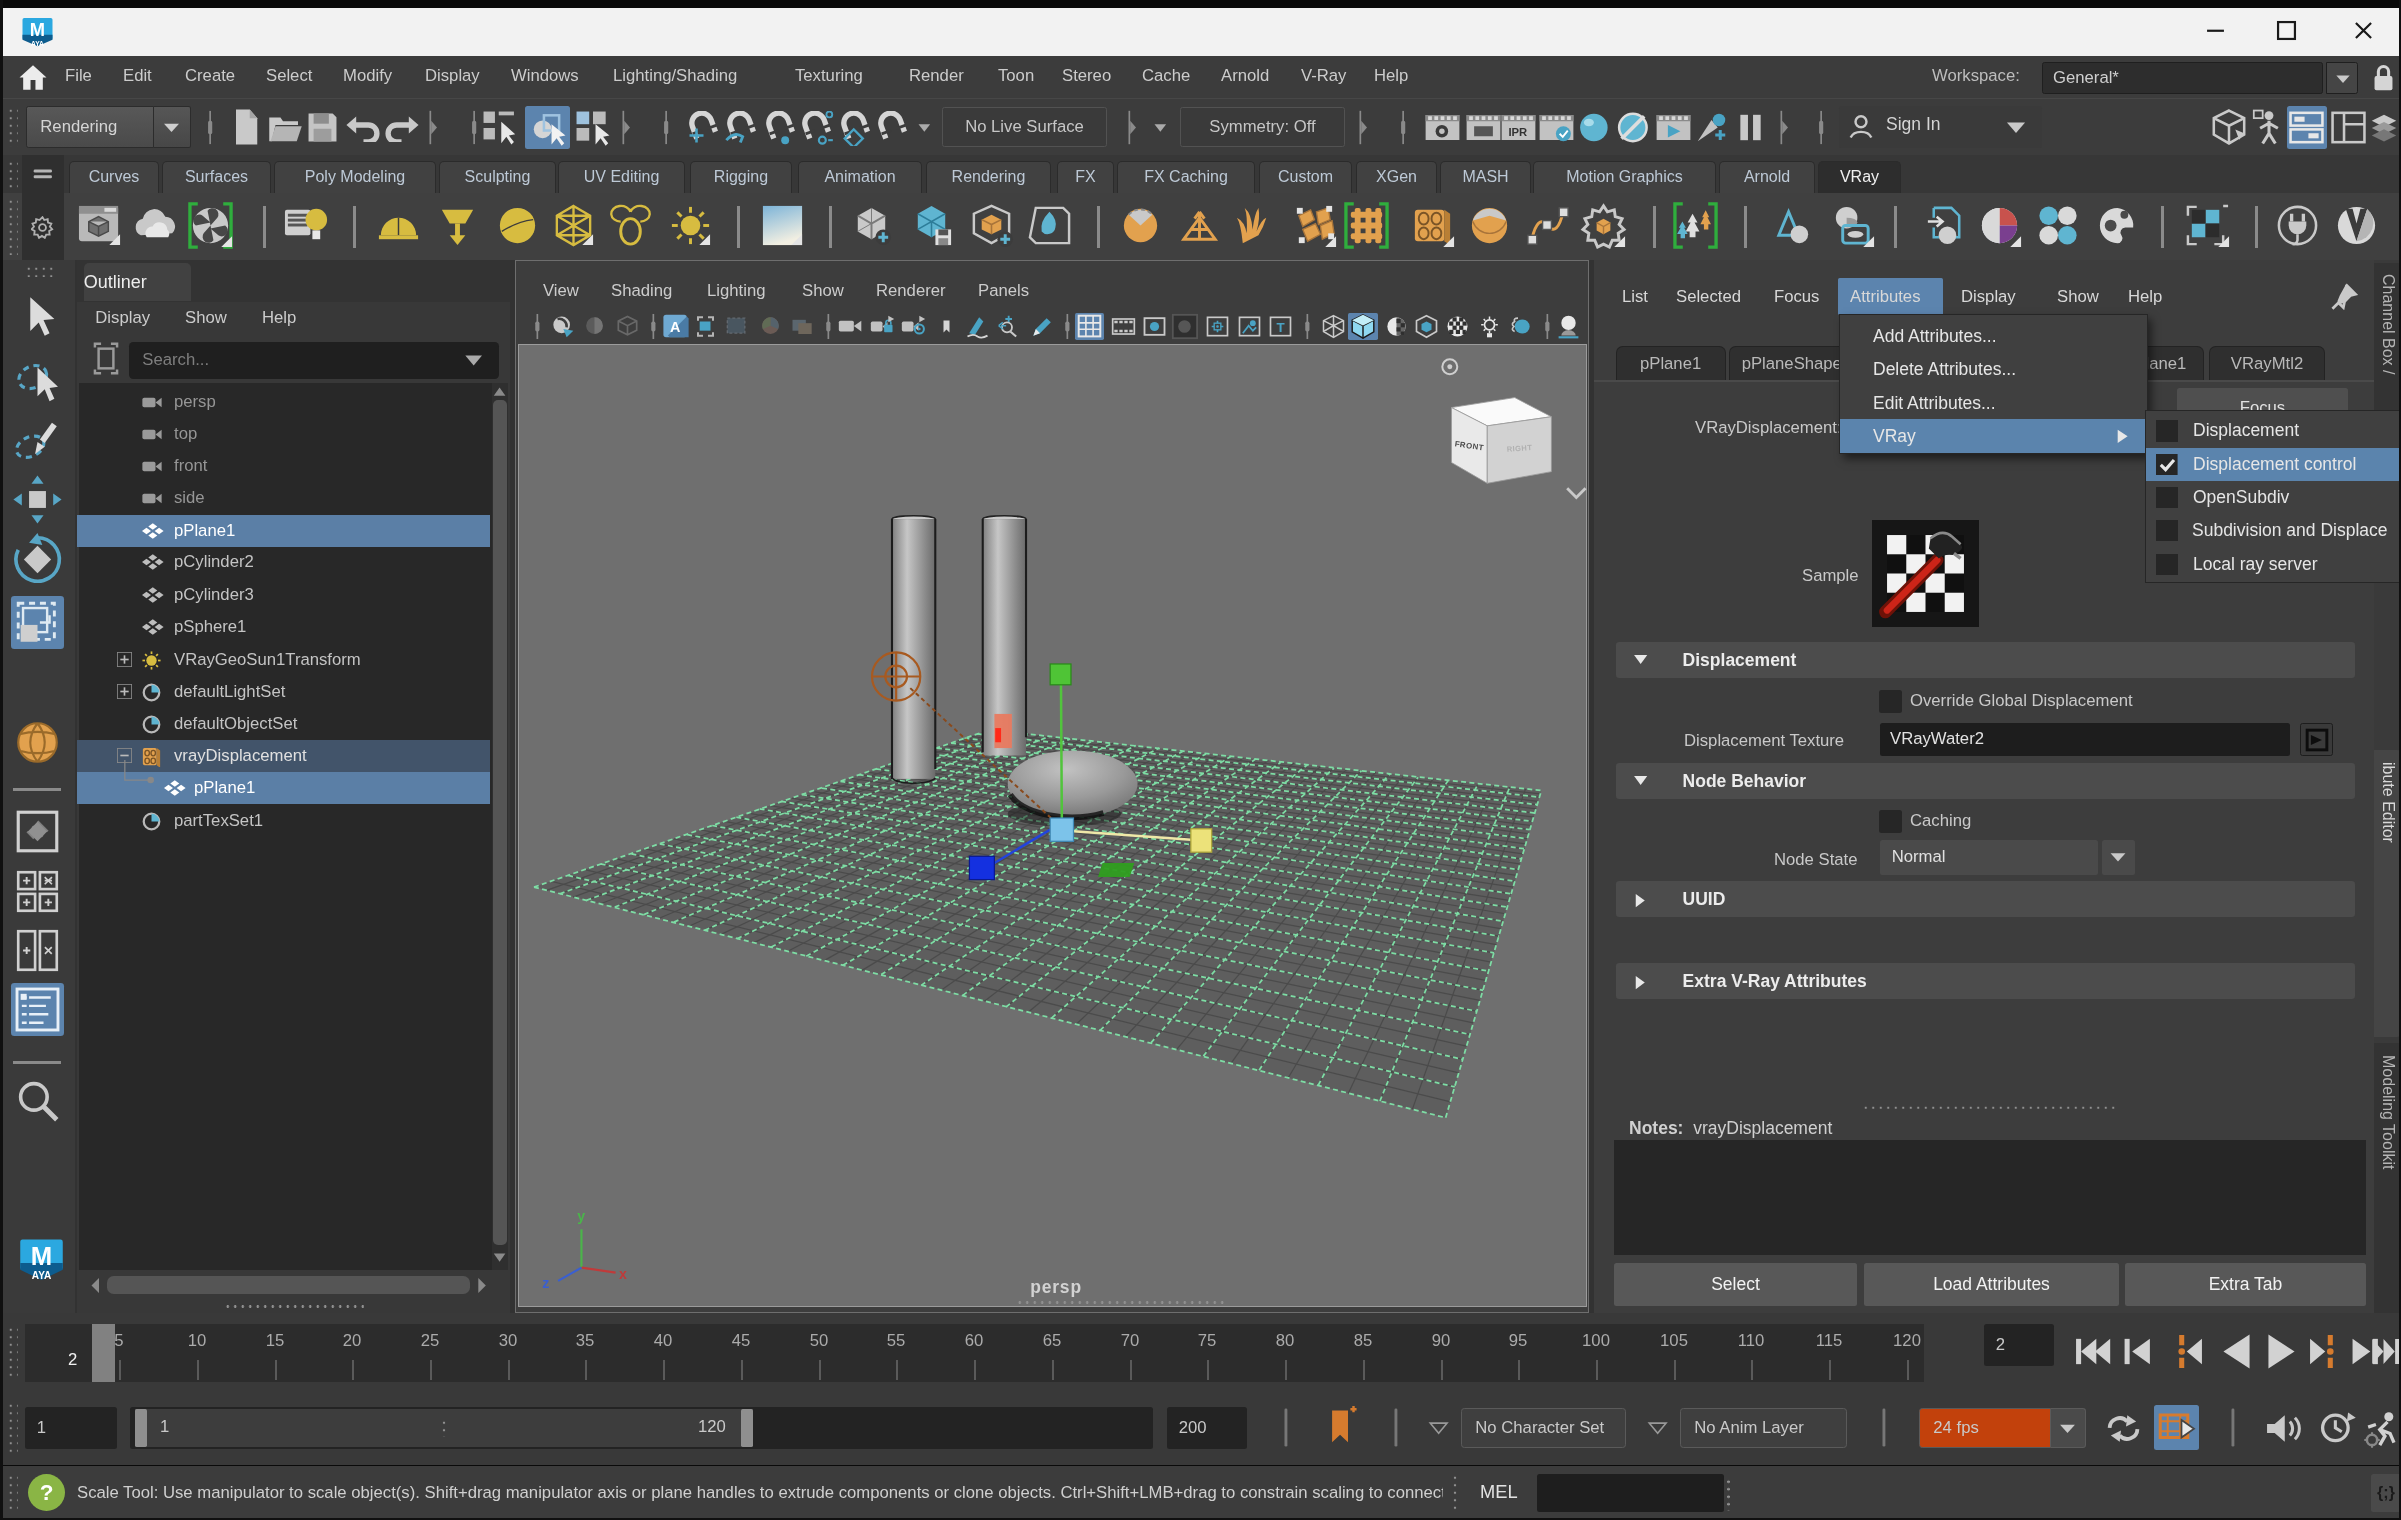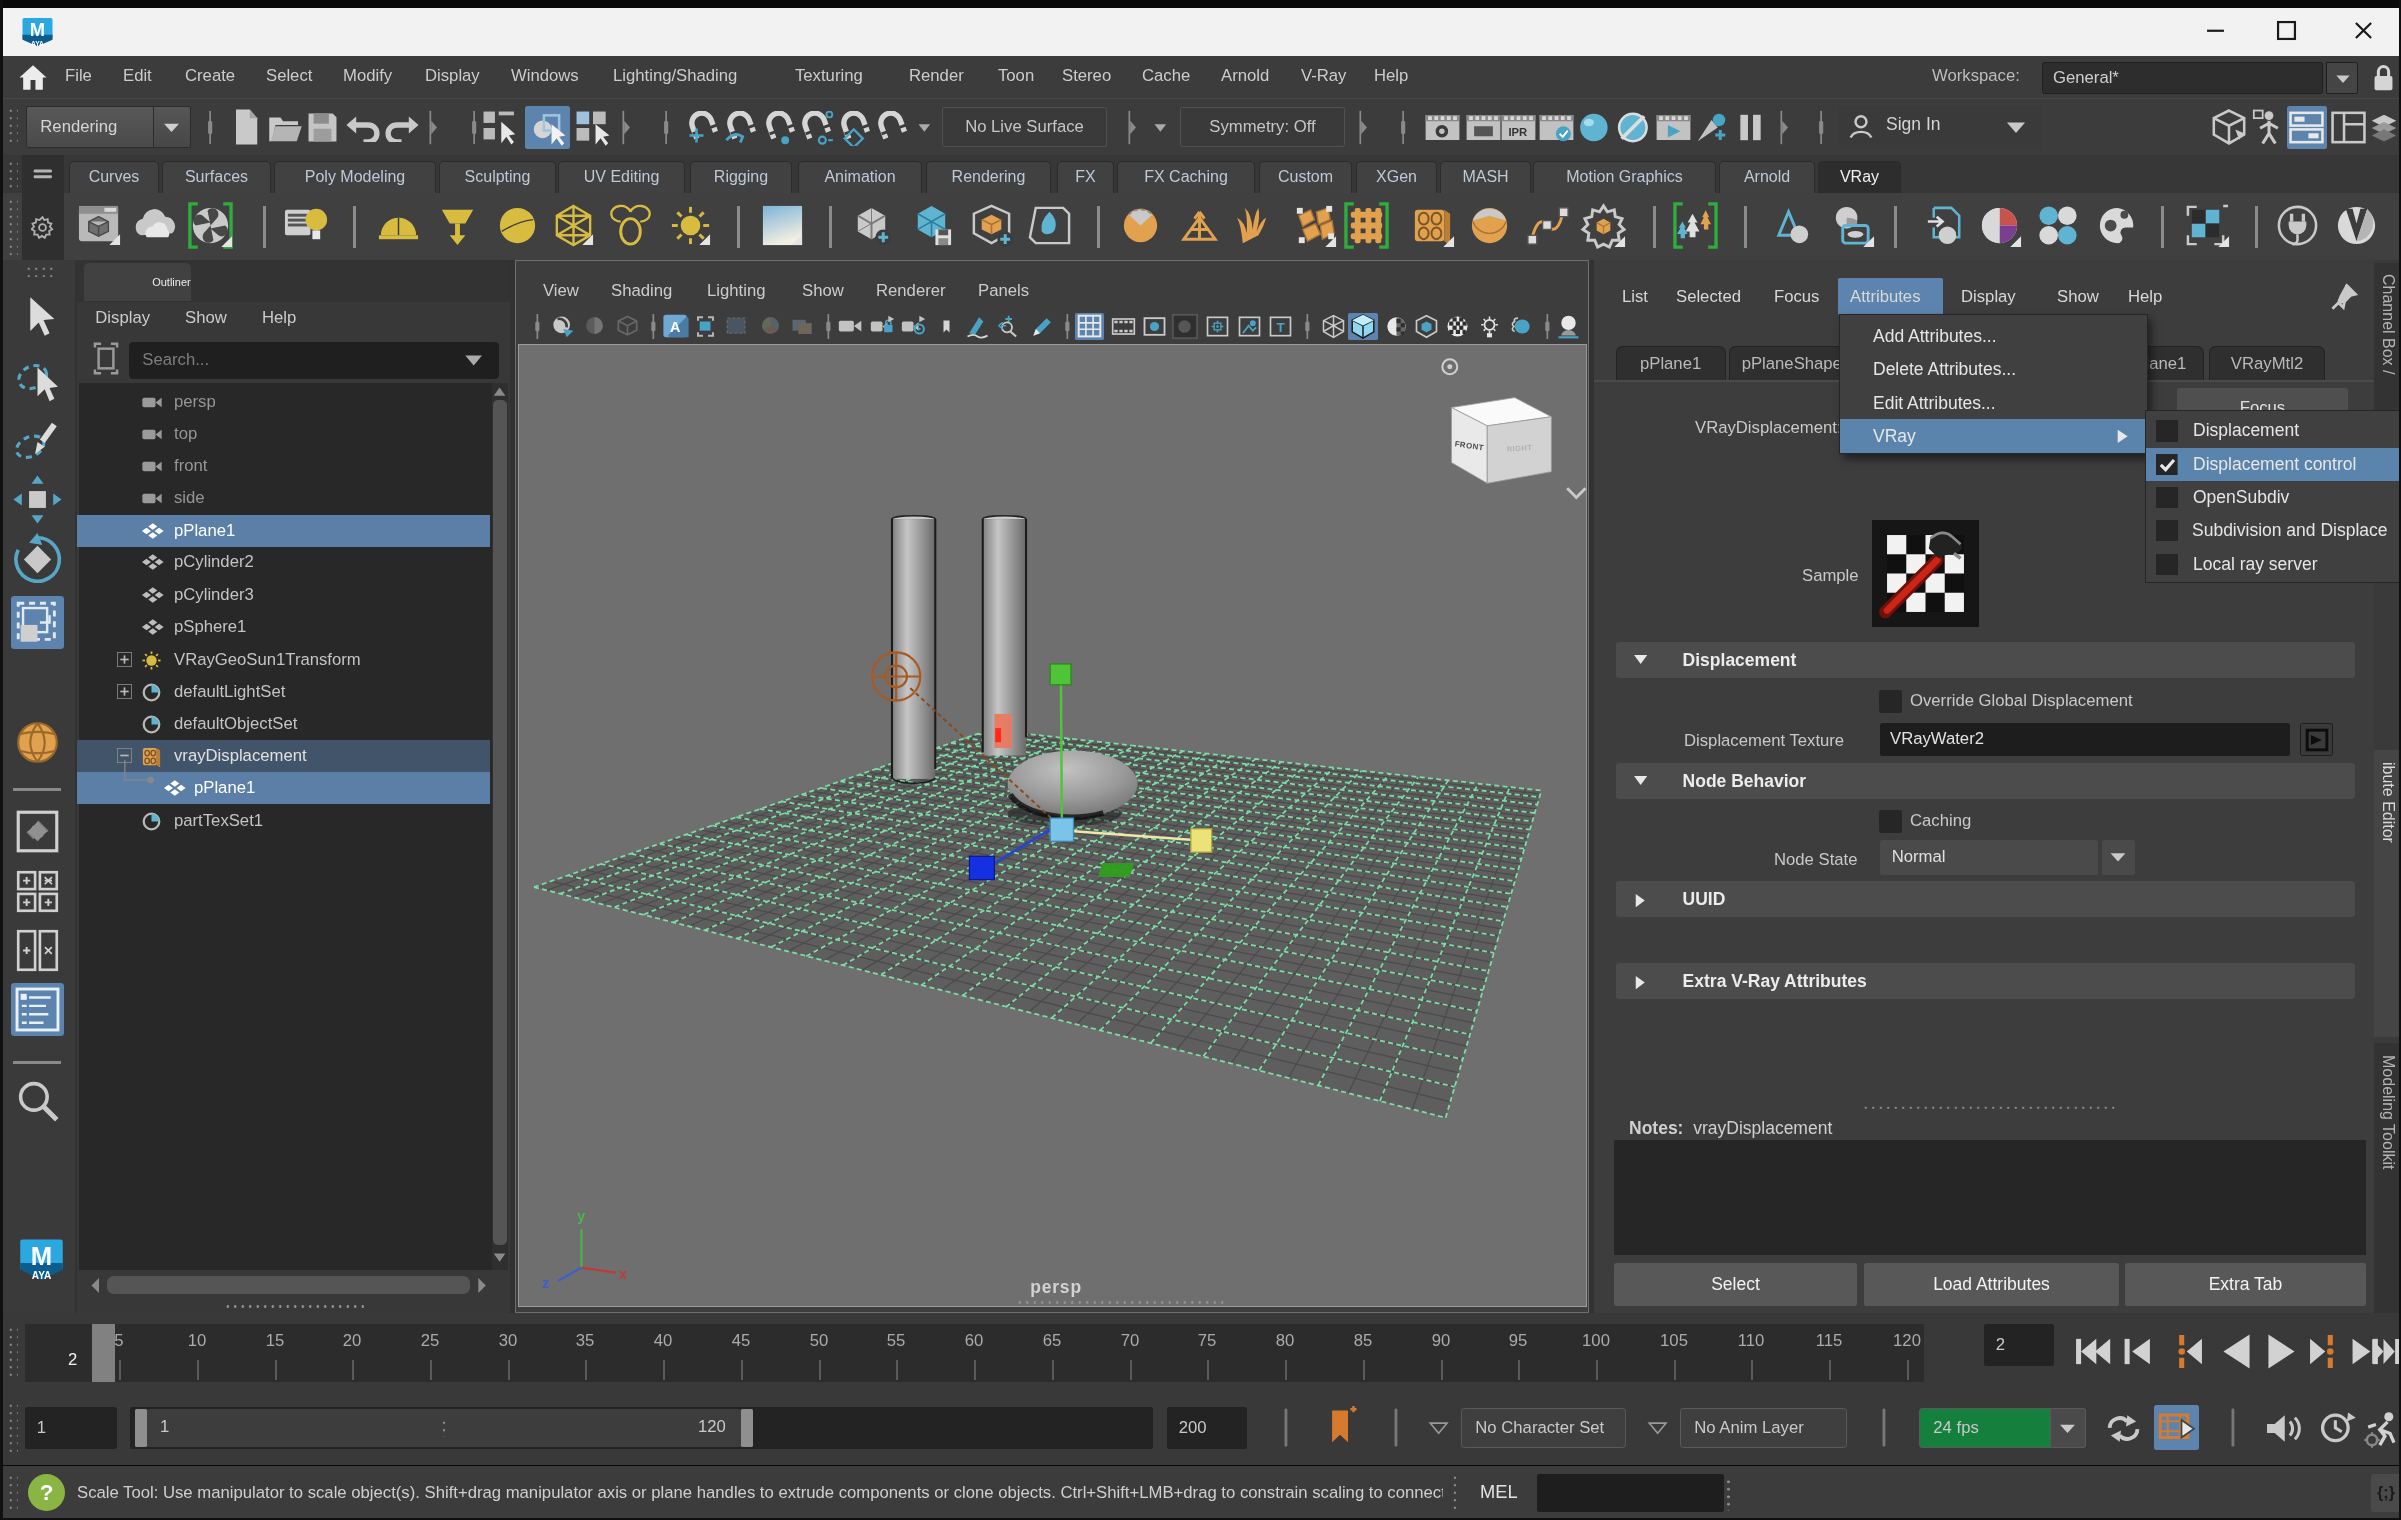--- a/index.html
+++ b/index.html
@@ -657,21 +657,21 @@
         </svg></div>
       <svg class="abs" style="left:18.3px;top:974px" width="47" height="47" viewBox="0 0 42 42">
  <rect x="2" y="5" width="38" height="27" rx="2" fill="#2ba8e0"></rect>
  <path d="M2 32 L21 41 L40 32 L40 26 L2 26 Z" fill="#0d5c8e"></path>
  <text x="21" y="28" font-size="23" font-weight="bold" fill="#fff" text-anchor="middle">M</text>
  <text x="21" y="40" font-size="9" font-weight="bold" fill="#fff" text-anchor="middle">AYA</text>
       </svg>
     </div>
     <div class="abs" style="left:77px;top:0;width:433px;height:1053px;background:#383838">
       <div class="abs" style="left:0;top:0;width:433px;height:42px;background:#333333"></div>
-      <div class="abs" style="left:6.7px;top:3.3px;width:107px;height:38px;background:#414141;border-radius:5px 5px 0 0;color:#ededed;font-size:11px;text-align:right;line-height:38px">Outliner</div>
+      <div class="abs" style="left:6.7px;top:3.3px;width:107px;height:38px;background:#414141;border-radius:5px 5px 0 0;color:#ededed;font-size:18px;text-align:left;line-height:38px">Outliner</div>
       <div class="abs" style="left:18.3px;top:48px;font-size:16.7px;color:#ccc">Display</div>
       <div class="abs" style="left:108px;top:48px;font-size:16.7px;color:#ccc">Show</div>
       <div class="abs" style="left:185px;top:48px;font-size:16.7px;color:#ccc">Help</div>
       <svg class="abs" style="left:13.3px;top:80px" width="32" height="37" viewBox="0 0 26 30">
         <path d="M4 6 v-3 h5 M17 3 h5 v3 M22 24 v3 h-5 M9 27 H4 v-3" fill="none" stroke="#9a9a9a" stroke-width="2"></path>
         <rect x="7" y="7" width="12" height="16" fill="none" stroke="#9a9a9a" stroke-width="2"></rect>
       </svg>
       <div class="abs" style="left:52px;top:82px;width:370px;height:37px;background:#1f1f1f;border-radius:4.2px;color:#7e7e7e;font-size:16.7px;line-height:35px;padding-left:13.3px">Search...</div>
       <svg class="abs" style="left:385px;top:93px" width="25" height="16.7" viewBox="0 0 30 20">
         <polygon points="4,3 24,3 14,15" fill="#aaa"></polygon>
@@ -1479,21 +1479,21 @@
       <polygon points="5,5 25,5 15,17" fill="none" stroke="#999" stroke-width="2"></polygon>
     </svg>
     <div class="ddbox" style="left:1461px;top:16px;width:165px">No Character Set</div>
     <svg class="abs" style="left:1645px;top:27px" width="27" height="20" viewBox="0 0 32 24">
       <polygon points="5,5 25,5 15,17" fill="none" stroke="#999" stroke-width="2"></polygon>
     </svg>
     <div class="ddbox" style="left:1680px;top:16px;width:167px">No Anim Layer</div>
     <svg class="abs" style="left:1880px;top:13.3px" width="8.3" height="45" viewBox="0 0 10 54">
       <rect x="3" y="4" width="3.5" height="46" rx="1.5" fill="#777"></rect>
     </svg>
-    <div class="abs" style="left:1919px;top:16px;width:132px;height:40px;background:#15803d;border:0.8px solid #5a5a5a;border-radius:3.3px 0 0 3.3px;color:#c9c9c9;font-size:16.7px;line-height:38px;padding-left:13.3px">24 fps</div>
+    <div class="abs" style="left:1919px;top:16px;width:132px;height:40px;background:#c2410c;border:0.8px solid #5a5a5a;border-radius:3.3px 0 0 3.3px;color:#c9c9c9;font-size:16.7px;line-height:38px;padding-left:13.3px">24 fps</div>
     <div class="abs" style="left:2051px;top:16px;width:35px;height:40px;background:#4a4a4a;border:0.8px solid #5a5a5a;border-left:none;border-radius:0 3.3px 3.3px 0"><svg width="33" height="38" viewBox="0 0 40 46">
         <polygon points="11,19 29,19 20,29" fill="#c9c9c9"></polygon>
       </svg></div>
     <svg class="abs" style="left:2102px;top:18.3px" width="43" height="37" viewBox="0 0 34 29">
       <path d="M6 14 a8 8 0 0 1 14 -5 M28 15 a8 8 0 0 1 -14 5" fill="none" stroke="#c9c9c9" stroke-width="3"></path>
       <polygon points="20,4 27,9 19,13" fill="#c9c9c9"></polygon>
       <polygon points="14,25 7,20 15,16" fill="#c9c9c9"></polygon>
     </svg>
     <div class="abs" style="left:2154px;top:13.3px;width:45px;height:45px;background:#5c84ae;border-radius:2.5px"><svg width="45" height="45" viewBox="0 0 36 36">
         <rect x="5" y="8" width="22" height="18" fill="none" stroke="#d67b2e" stroke-width="2.4"></rect>

